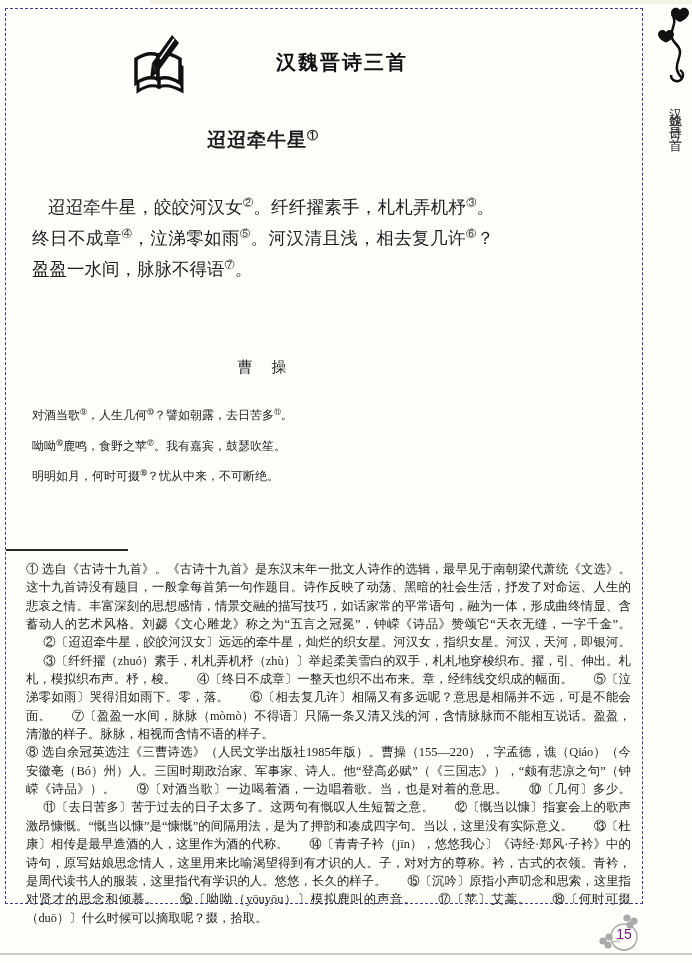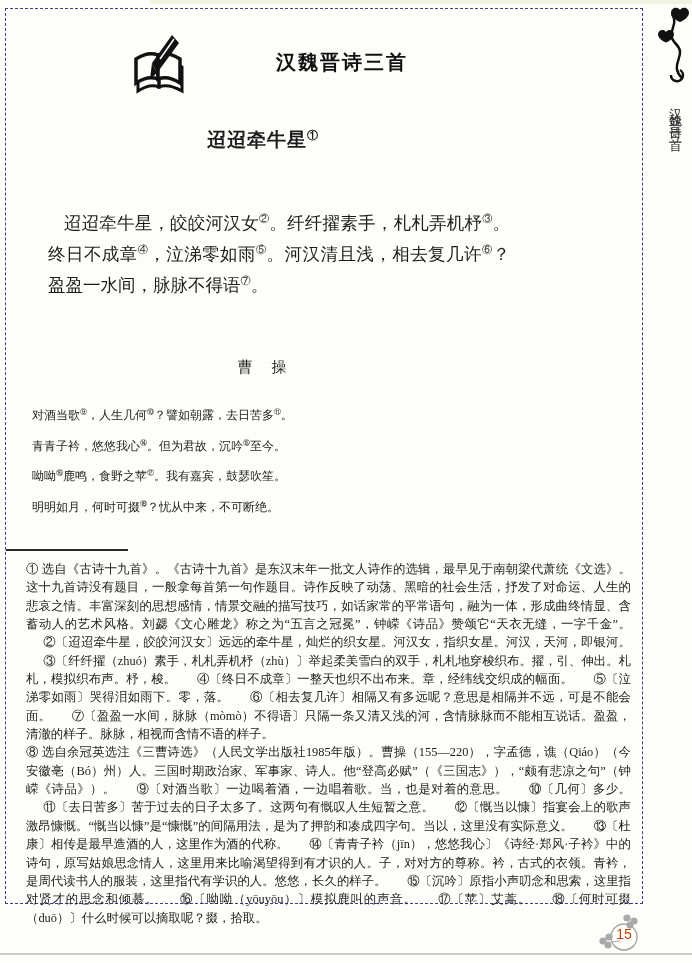--- a/index.html
+++ b/index.html
@@ -22,21 +22,21 @@
   .book-icon{position:absolute;left:120px;top:24px;width:68px;height:66px;}
   .main-title{
     position:absolute;left:270px;top:40px;margin:0;
     font-size:20px;font-weight:bold;letter-spacing:2px;color:#111;
   }
   .poem1-title{
     position:absolute;left:26px;top:118px;width:462px;margin:0;
     text-align:center;font-size:19px;font-weight:600;letter-spacing:1px;
   }
   .poem1-body{
-    position:absolute;left:26px;top:183px;width:462px;margin:16px;
+    position:absolute;left:26px;top:183px;width:462px;margin:0;
     font-size:17.5px;line-height:31px;text-align:justify;text-indent:0.9em;
   }
   .poem2-title{
     position:absolute;left:26px;top:300px;width:462px;margin:0;
     text-align:center;font-size:19px;font-weight:600;letter-spacing:1px;
   }
   .poem2-author{
     position:absolute;left:26px;top:349px;width:462px;
     text-align:center;font-size:15px;letter-spacing:2px;
   }
@@ -58,21 +58,21 @@
     position:absolute;left:666px;top:98px;height:140px;
     writing-mode:vertical-rl;text-orientation:upright;
     font-size:13px;letter-spacing:6px;color:#2b2b2b;
   }
 
   
   .pagenum-wrap{position:absolute;left:596px;top:912px;width:52px;height:48px;}
   .pagenum-wrap svg{position:absolute;left:0;top:0;}
   .page-num{
     position:absolute;left:15px;top:14px;width:26px;text-align:center;
-    font-size:14px;color:#c2410c;font-family:"Liberation Sans","DejaVu Sans",sans-serif;
+    font-size:14px;color:#701a75;font-family:"Liberation Sans","DejaVu Sans",sans-serif;
   }
 </style>
 </head>
 <body>
 
 <div class="scan-top"></div>
 
 <div class="content-box">
 
   <span class="book-icon">
@@ -92,21 +92,20 @@
 
   <h1 class="main-title">汉魏晋诗三首</h1>
 
   <h2 class="poem1-title">迢迢牵牛星<sup>①</sup></h2>
   <p class="poem1-body">迢迢牵牛星，皎皎河汉女<sup>②</sup>。纤纤擢素手，札札弄机杼<sup>③</sup>。终日不成章<sup>④</sup>，泣涕零如雨<sup>⑤</sup>。河汉清且浅，相去复几许<sup>⑥</sup>？盈盈一水间，脉脉不得语<sup>⑦</sup>。</p>
 
   <div class="poem2-author">曹　操</div>
 
   <div class="verse">
     <div>对酒当歌<sup>⑨</sup>，人生几何<sup>⑩</sup>？譬如朝露，去日苦多<sup>⑪</sup>。</div>
-    <div>青青子衿，悠悠我心<sup>⑭</sup>。但为君故，沉吟<sup>⑮</sup>至今。</div>
     <div>呦呦<sup>⑯</sup>鹿鸣，食野之苹<sup>⑰</sup>。我有嘉宾，鼓瑟吹笙。</div>
     <div>明明如月，何时可掇<sup>⑱</sup>？忧从中来，不可断绝。</div>
   </div>
 
   <div class="fn-sep"></div>
 
   <div class="footnotes">
     <p>
       <span class="fn">① 选自《古诗十九首》。《古诗十九首》是东汉末年一批文人诗作的选辑，最早见于南朝梁代萧统《文选》。这十九首诗没有题目，一般拿每首第一句作题目。诗作反映了动荡、黑暗的社会生活，抒发了对命运、人生的悲哀之情。丰富深刻的思想感情，情景交融的描写技巧，如话家常的平常语句，融为一体，形成曲终情显、含蓄动人的艺术风格。刘勰《文心雕龙》称之为“五言之冠冕”，钟嵘《诗品》赞颂它“天衣无缝，一字千金”。</span>
       <span class="fn">②〔迢迢牵牛星，皎皎河汉女〕远远的牵牛星，灿烂的织女星。河汉女，指织女星。河汉，天河，即银河。</span>

